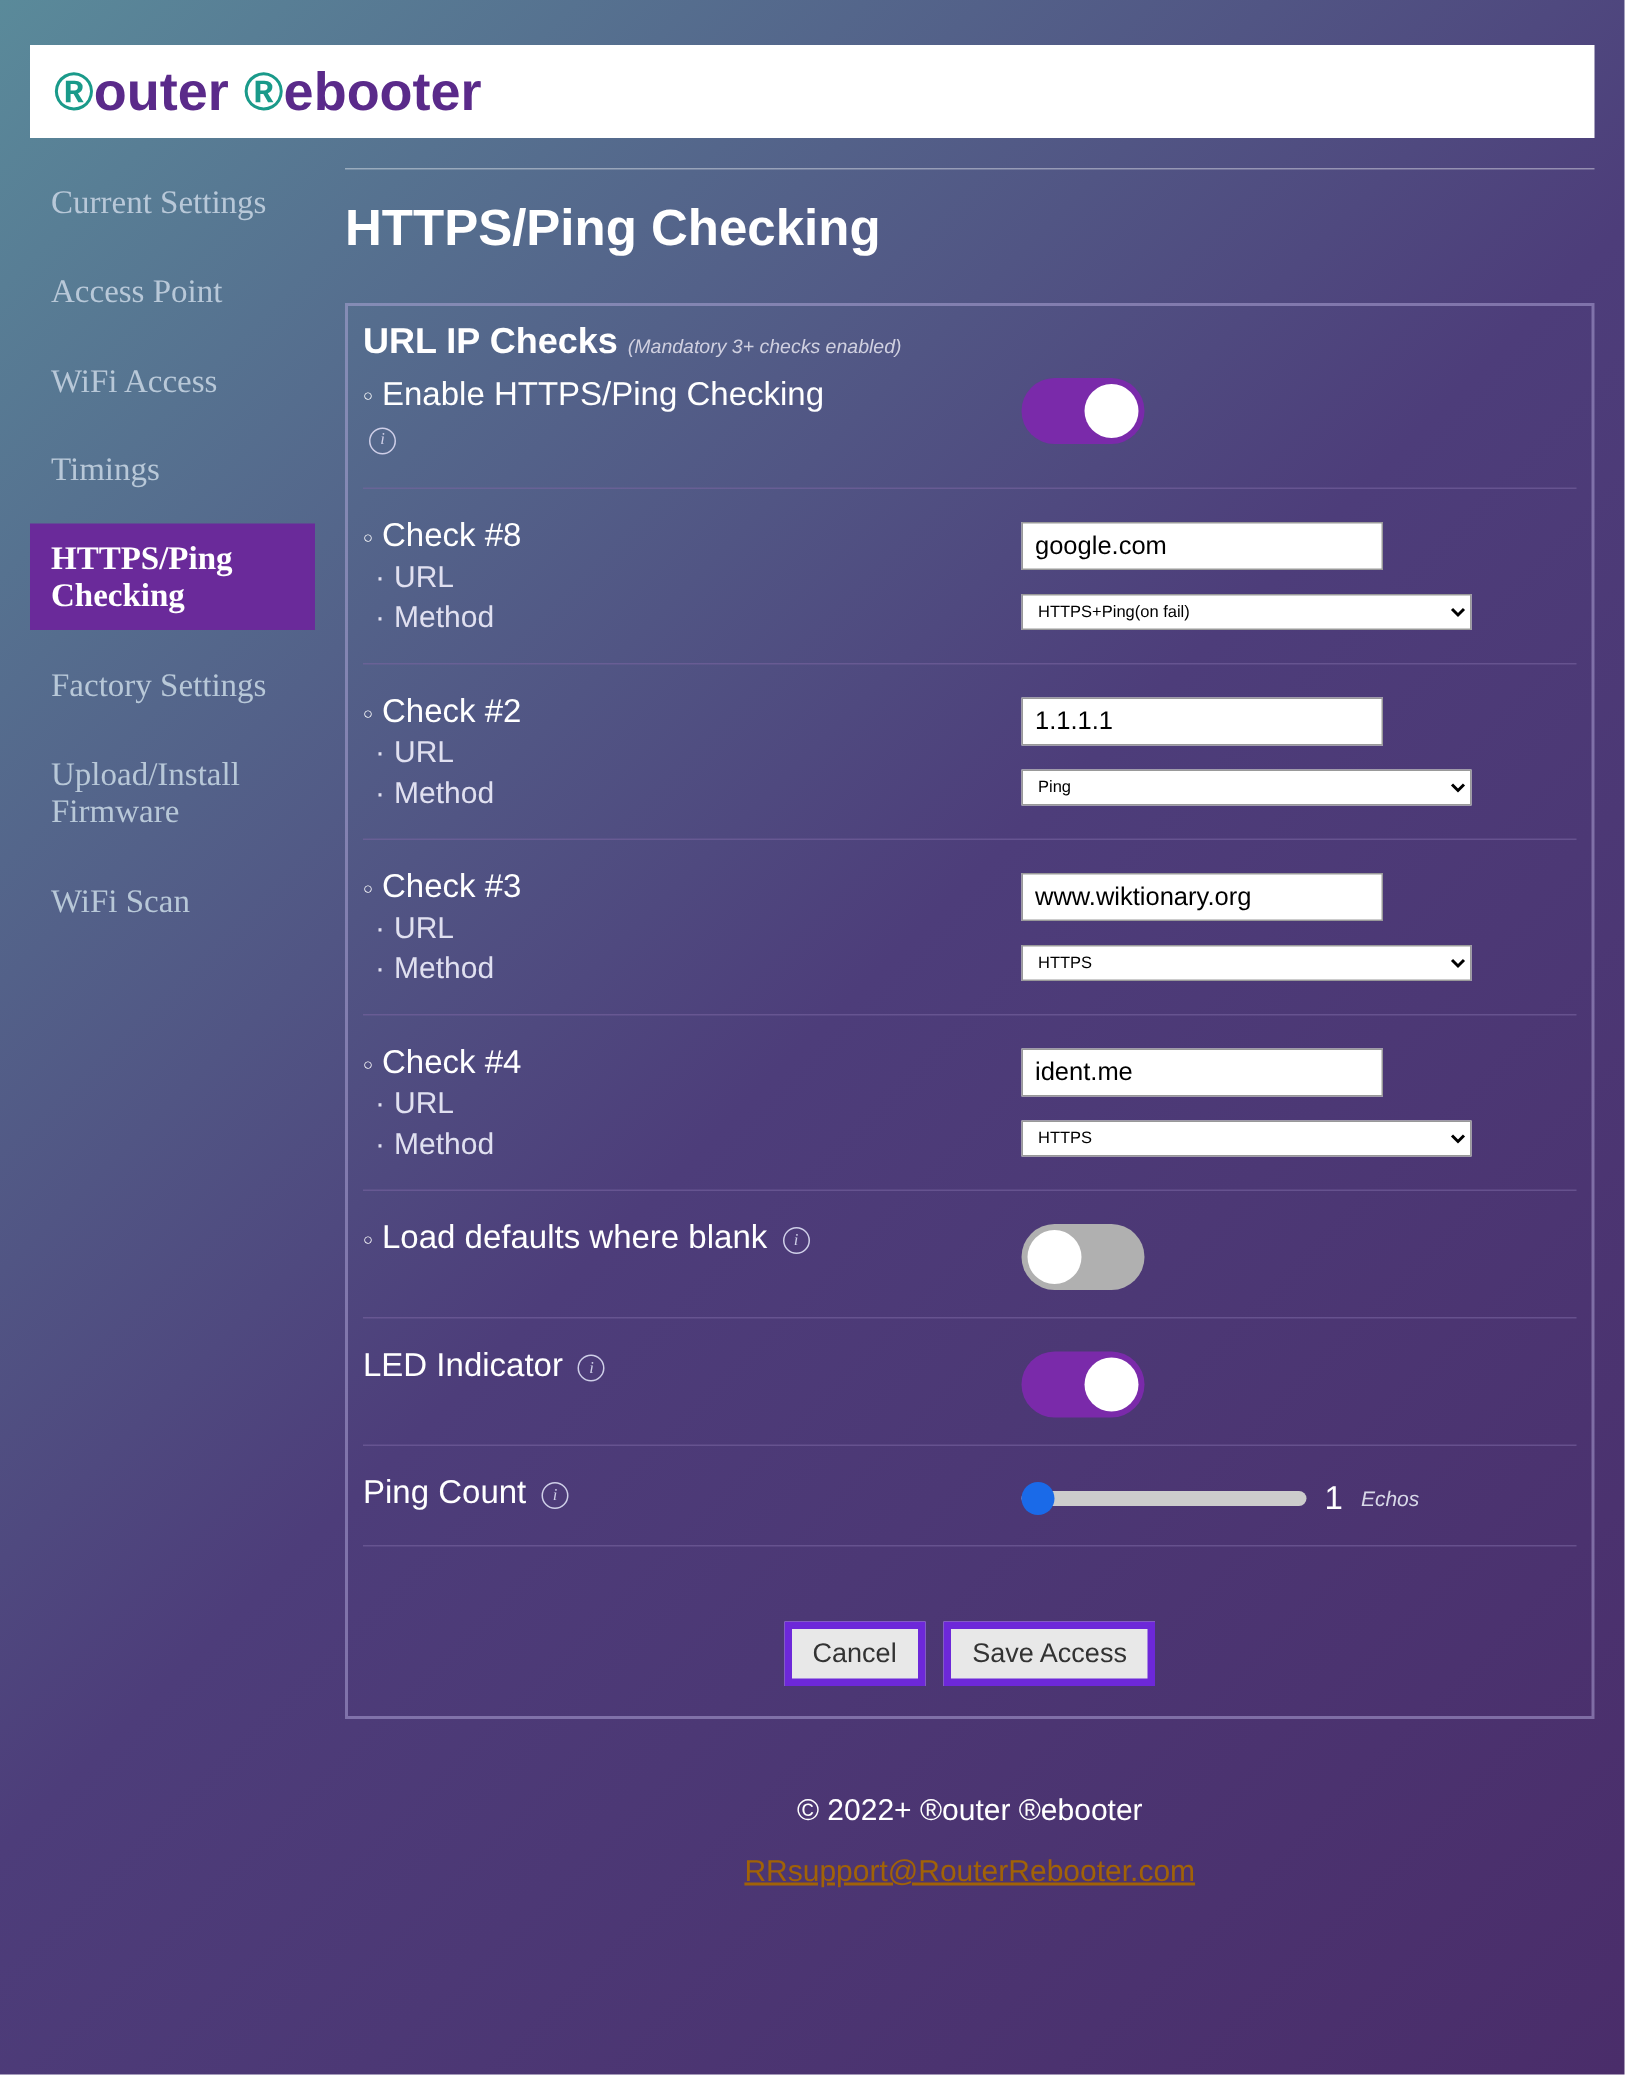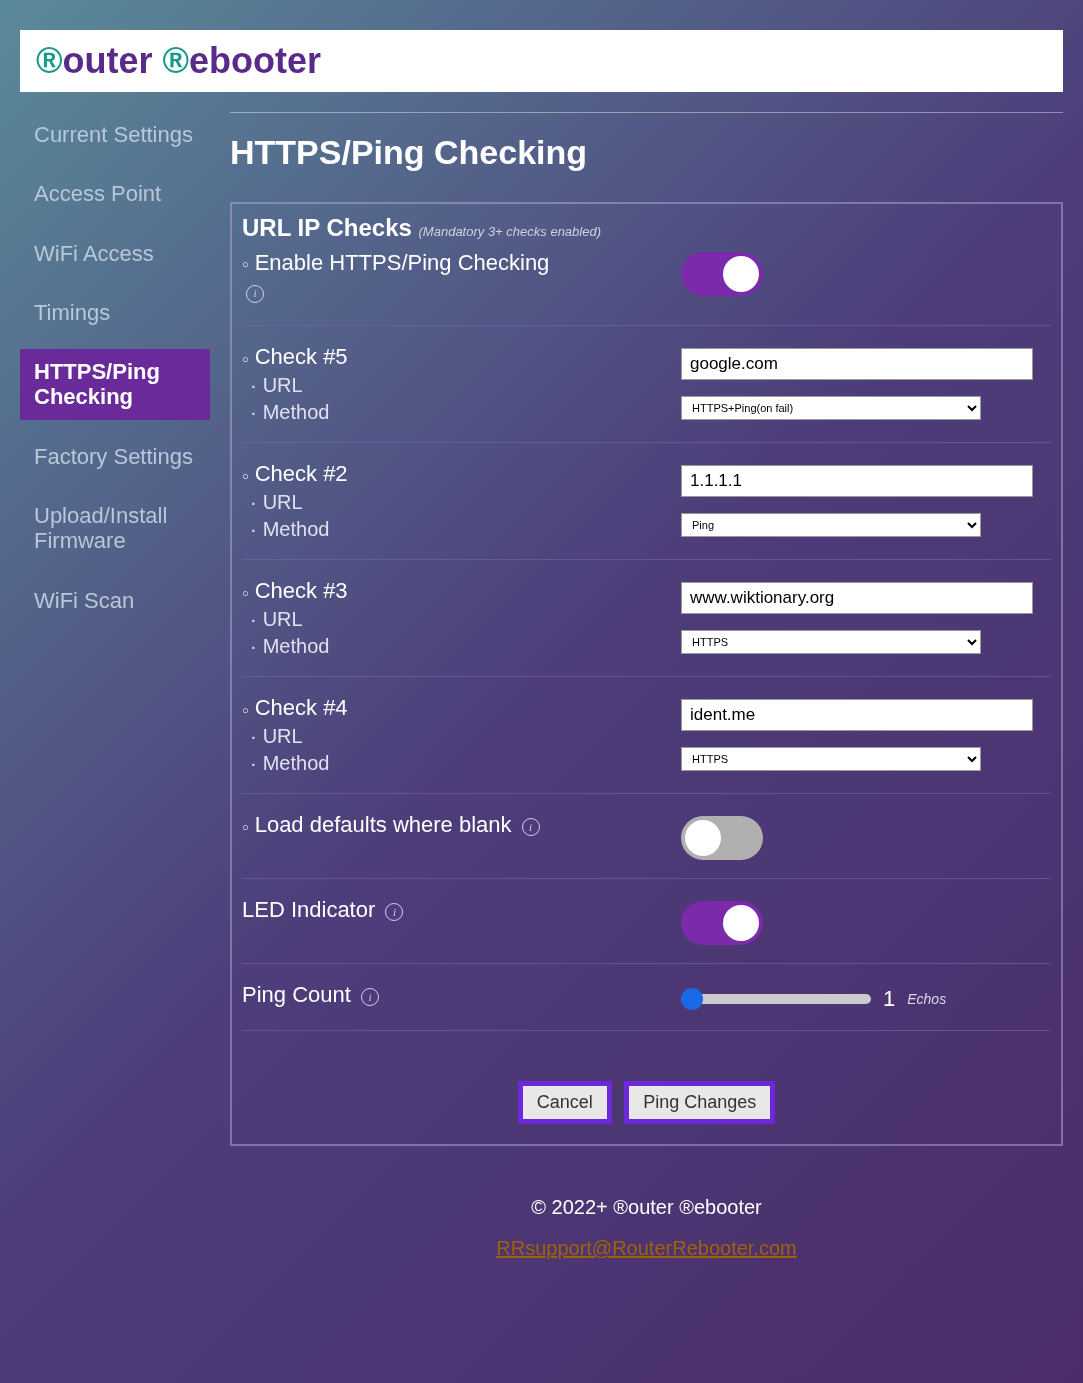--- a/index.html
+++ b/index.html
@@ -23,20 +23,21 @@
 .app-title h1 .reg {
   color: #1a9a8a;
 }
 .layout {
   display: flex;
   gap: 20px;
 }
 .sidebar {
   width: 190px;
   flex-shrink: 0;
+  font-family: Liberation Serif, serif;
 }
 .sidebar-item {
   padding: 10px 14px;
   font-size: 22px;
   color: #b8c8d8;
   cursor: pointer;
   line-height: 1.15;
   margin-bottom: 14px;
 }
 .sidebar-item.active {
@@ -107,21 +108,21 @@
   display: flex;
   flex-direction: column;
   gap: 16px;
   padding-top: 4px;
 }
 .row-control.inline-row {
   flex-direction: row;
   align-items: center;
 }
 input[type=text] {
-  width: 352px;
+  width: 241px;
   padding: 5px 8px;
   font-size: 17px;
   border: 1px solid #999;
   background: #fff;
   color: #000;
 }
 select {
   width: 300px;
   padding: 4px 6px;
   font-size: 11px;
@@ -270,21 +271,21 @@
         </div>
         <div class="row-control">
           <div class="toggle on" id="enable-toggle">
               <div class="knob"></div>
             </div>
         </div>
       </div>
 
       <div id="checks-container">
           <div class="row divided">
-            <div class="row-label"><span class="bullet">○</span><span>Check #5</span><span class="sub"><span class="dot">·</span><span>URL</span></span><span class="sub"><span class="dot">·</span><span>Method</span></span></div>
+            <div class="row-label"><span class="bullet">○</span><span>Check #8</span><span class="sub"><span class="dot">·</span><span>URL</span></span><span class="sub"><span class="dot">·</span><span>Method</span></span></div>
             <div class="row-control">
               <input type="text" value="google.com" style="">
               <select><option>HTTPS+Ping(on fail)</option><option>Ping</option><option>HTTPS</option></select>
             </div>
           </div>
           <div class="row divided">
             <div class="row-label"><span class="bullet">○</span><span>Check #2</span><span class="sub"><span class="dot">·</span><span>URL</span></span><span class="sub"><span class="dot">·</span><span>Method</span></span></div>
             <div class="row-control">
               <input type="text" value="1.1.1.1" style="">
               <select><option>HTTPS+Ping(on fail)</option><option selected="">Ping</option><option>HTTPS</option></select>
@@ -339,21 +340,21 @@
           <div class="slider-wrap">
             <input type="range" id="ping-slider" min="1" max="10" value="1" style="">
             <span class="slider-value">1</span>
             <span class="slider-unit">Echos</span>
           </div>
         </div>
       </div>
 
       <div class="buttons">
         <button class="btn">Cancel</button>
-        <button class="btn">Ping Changes</button>
+        <button class="btn">Save Access</button>
       </div>
     </div>
 
     <div class="footer">
       <div>© 2022+ ®outer ®ebooter</div>
       <a href="#" class="email">RRsupport@RouterRebooter.com</a>
     </div>
   </div>
 </div>
 

